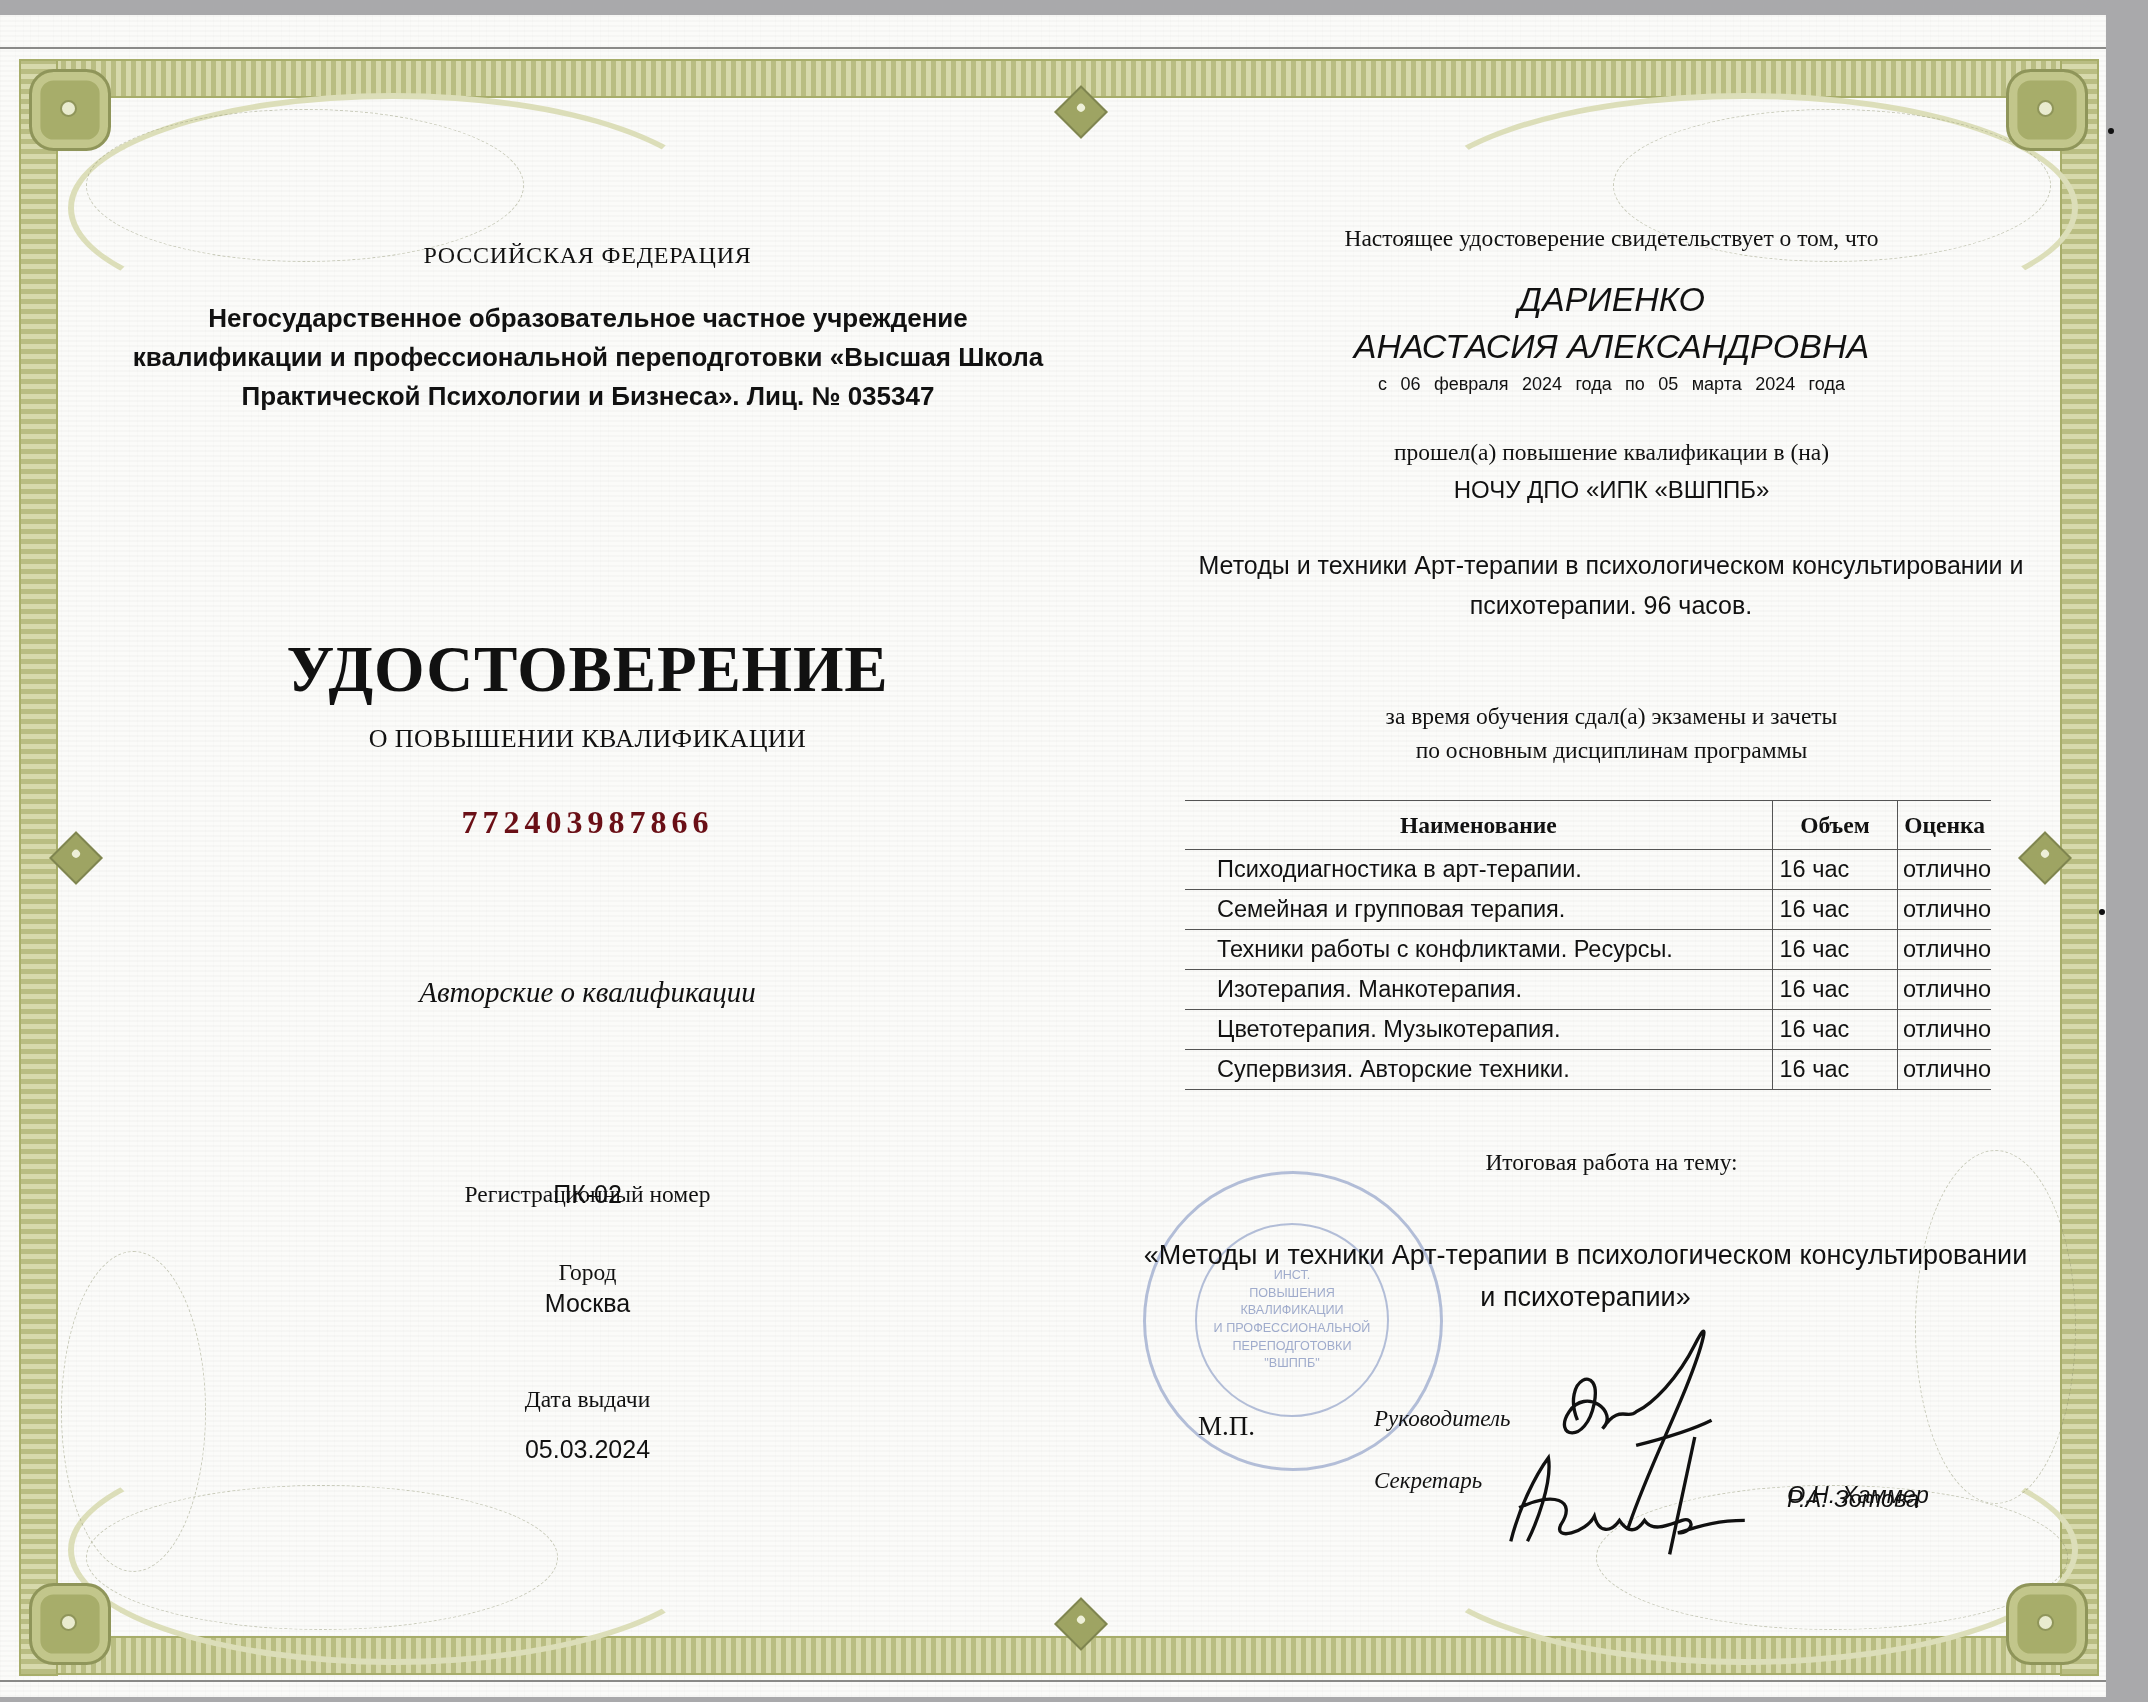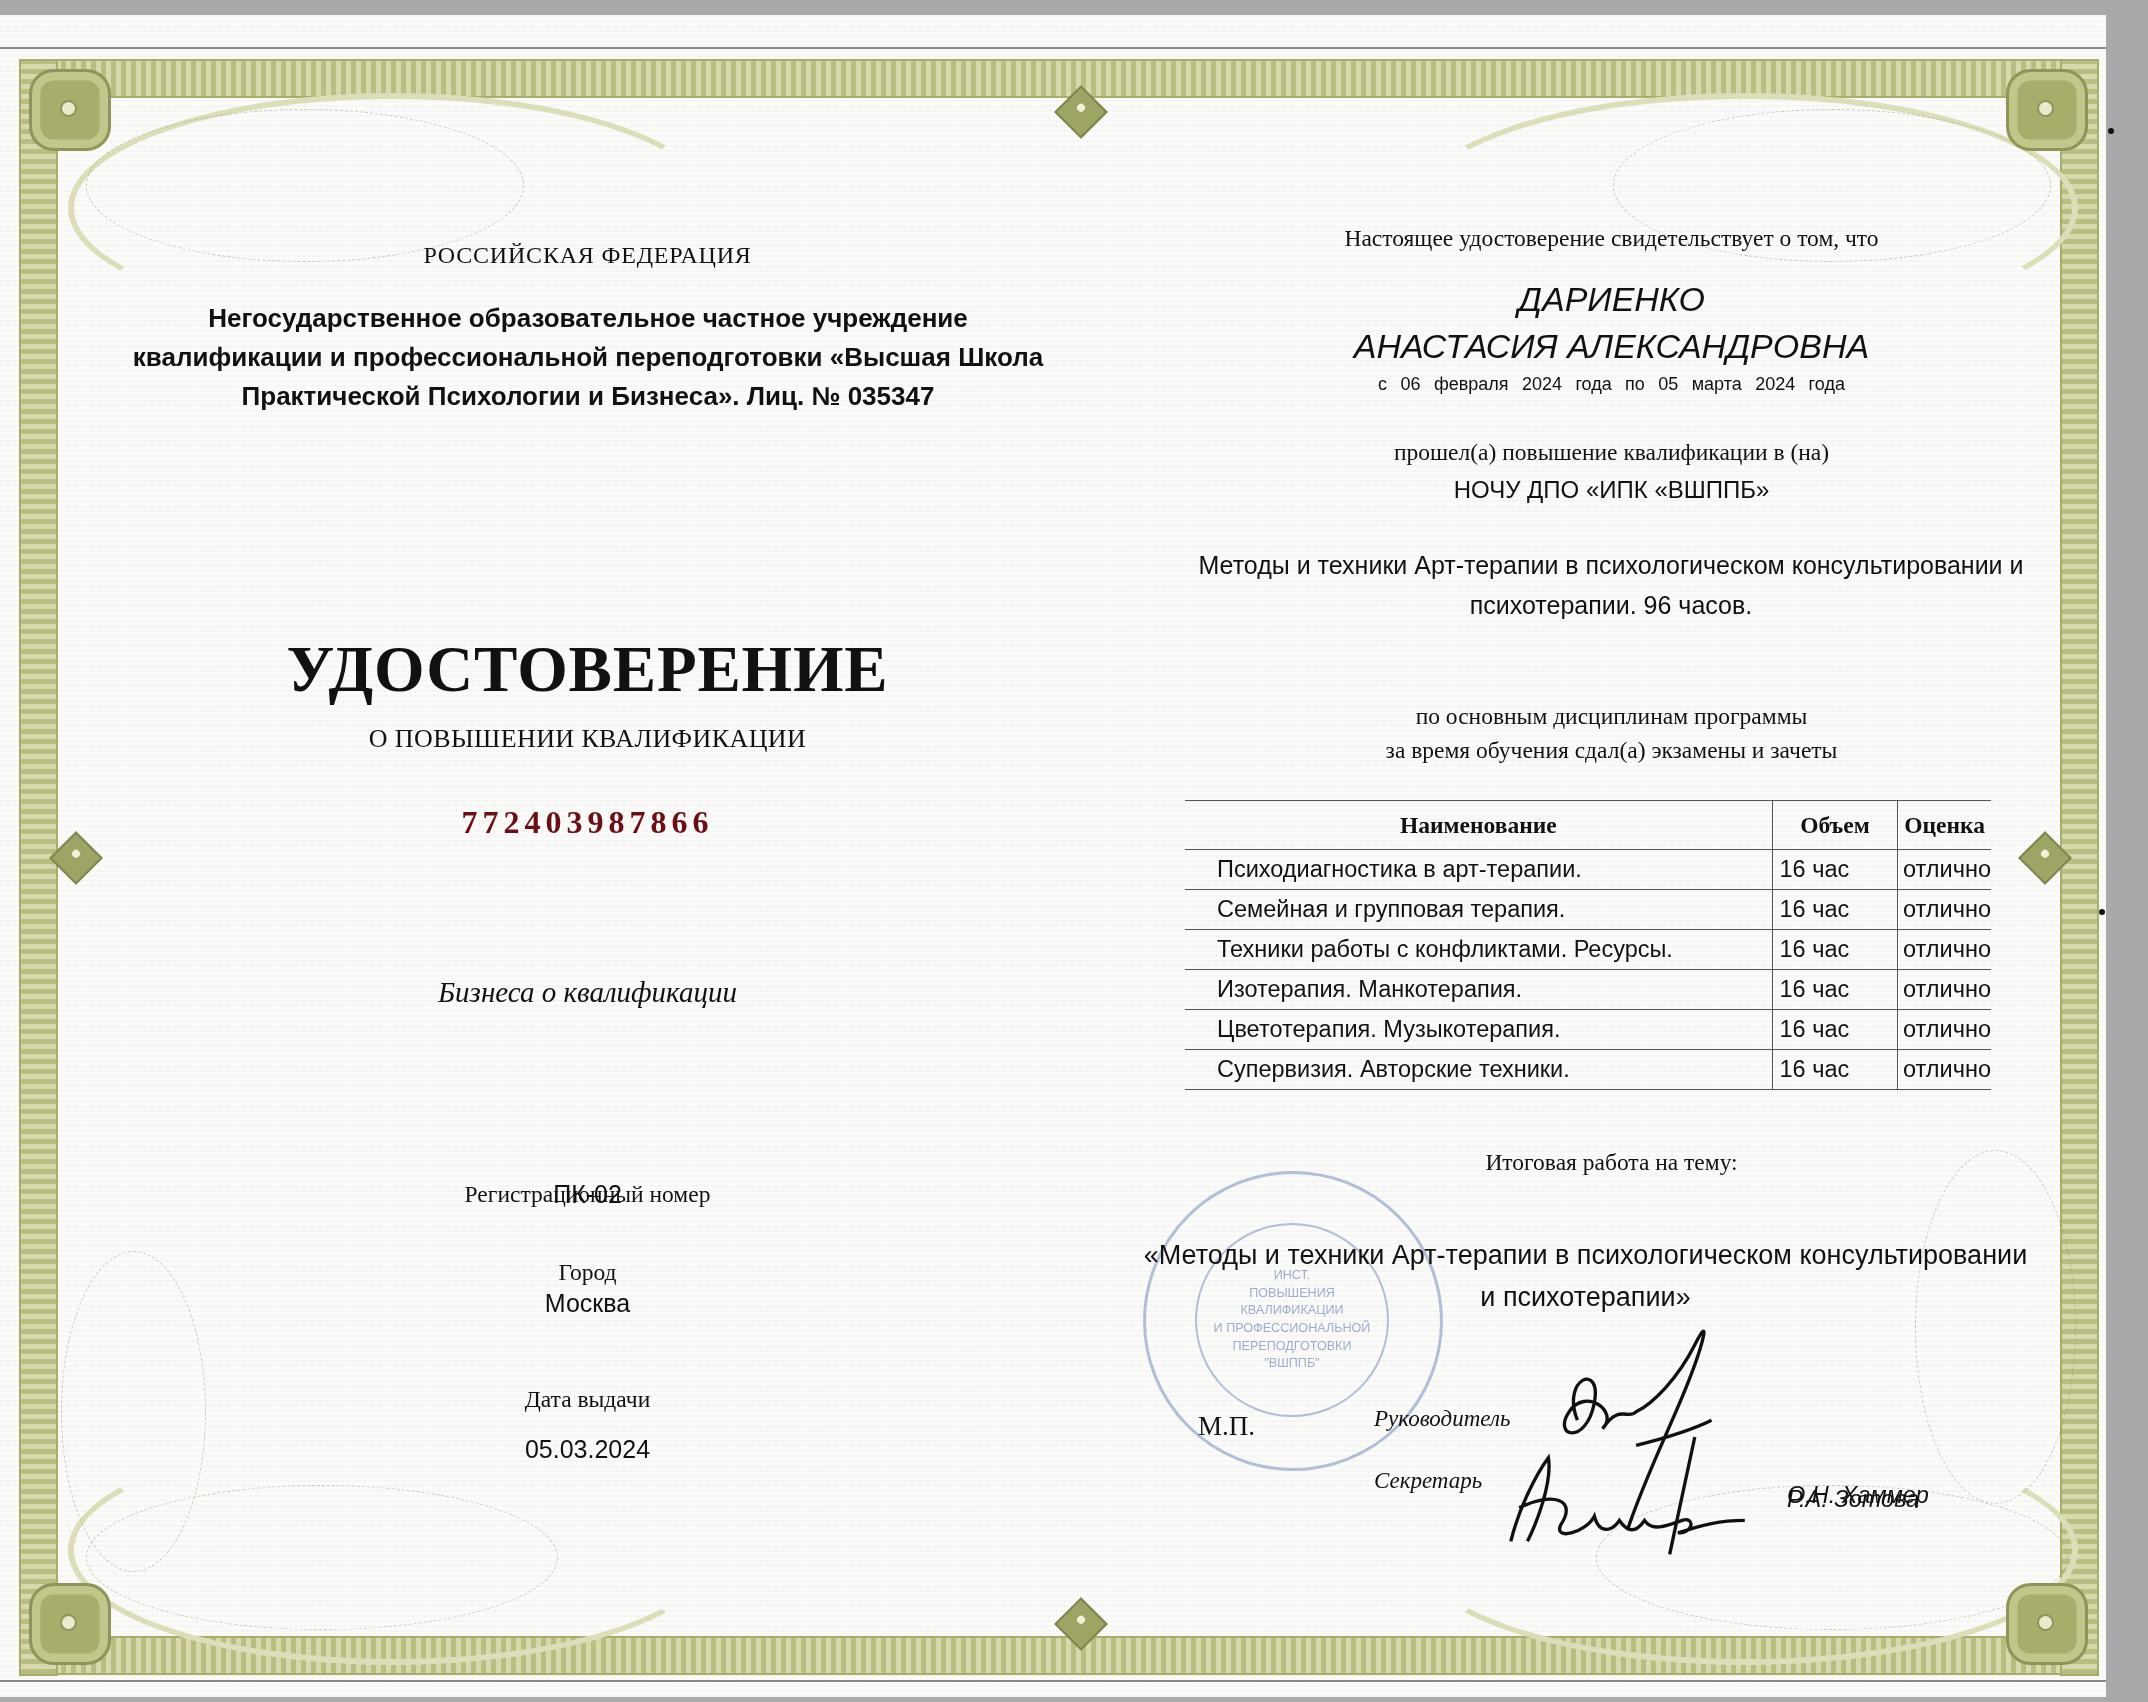--- a/index.html
+++ b/index.html
@@ -142,21 +142,21 @@
   <section>
     <div class="abs serif t-country">РОССИЙСКАЯ ФЕДЕРАЦИЯ</div>
     <div class="abs t-org">
       <div>Негосударственное образовательное частное учреждение</div>
       <div>квалификации и профессиональной переподготовки «Высшая Школа</div>
       <div>Практической Психологии и Бизнеса». Лиц. № 035347</div>
     </div>
     <div class="abs serif t-title">УДОСТОВЕРЕНИЕ</div>
     <div class="abs serif t-sub">О ПОВЫШЕНИИ КВАЛИФИКАЦИИ</div>
     <div class="abs serif t-number">772403987866</div>
-    <div class="abs serif t-doc">Бизнеса о квалификации</div>
+    <div class="abs serif t-doc">Авторские о квалификации</div>
 
     <div class="abs serif t-label" style="top:1126px;margin-top:40px;">Регистрационный номер</div>
     <div class="abs t-value" style="top:1165px;">ПК-02</div>
     <div class="abs serif t-label" style="top:1244px;">Город</div>
     <div class="abs t-value" style="top:1274px;">Москва</div>
     <div class="abs serif t-label" style="top:1371px;">Дата выдачи</div>
     <div class="abs t-value" style="top:1420px;">05.03.2024</div>
   </section>
 
   <section>
@@ -164,22 +164,22 @@
     <div class="abs r-name" style="top:265px;">ДАРИЕНКО</div>
     <div class="abs r-name" style="top:312px;">АНАСТАСИЯ АЛЕКСАНДРОВНА</div>
     <div class="abs r-period">с 06 февраля 2024 года по 05 марта 2024 года</div>
     <div class="abs serif r-passed">прошел(а) повышение квалификации в (на)</div>
     <div class="abs r-inst">НОЧУ ДПО «ИПК «ВШППБ»</div>
     <div class="abs r-program">
       <div>Методы и техники Арт-терапии в психологическом консультировании и</div>
       <div>психотерапии. 96 часов.</div>
     </div>
     <div class="abs serif r-exams">
+      <div>за время обучения сдал(а) экзамены и зачеты</div>
       <div>по основным дисциплинам программы</div>
-      <div>за время обучения сдал(а) экзамены и зачеты</div>
     </div>
 
     <table class="tbl">
       <thead>
         <tr>
           <th class="c-name serif">Наименование</th>
           <th class="c-vol serif">Объем</th>
           <th class="c-grade serif">Оценка</th>
         </tr>
       </thead>

